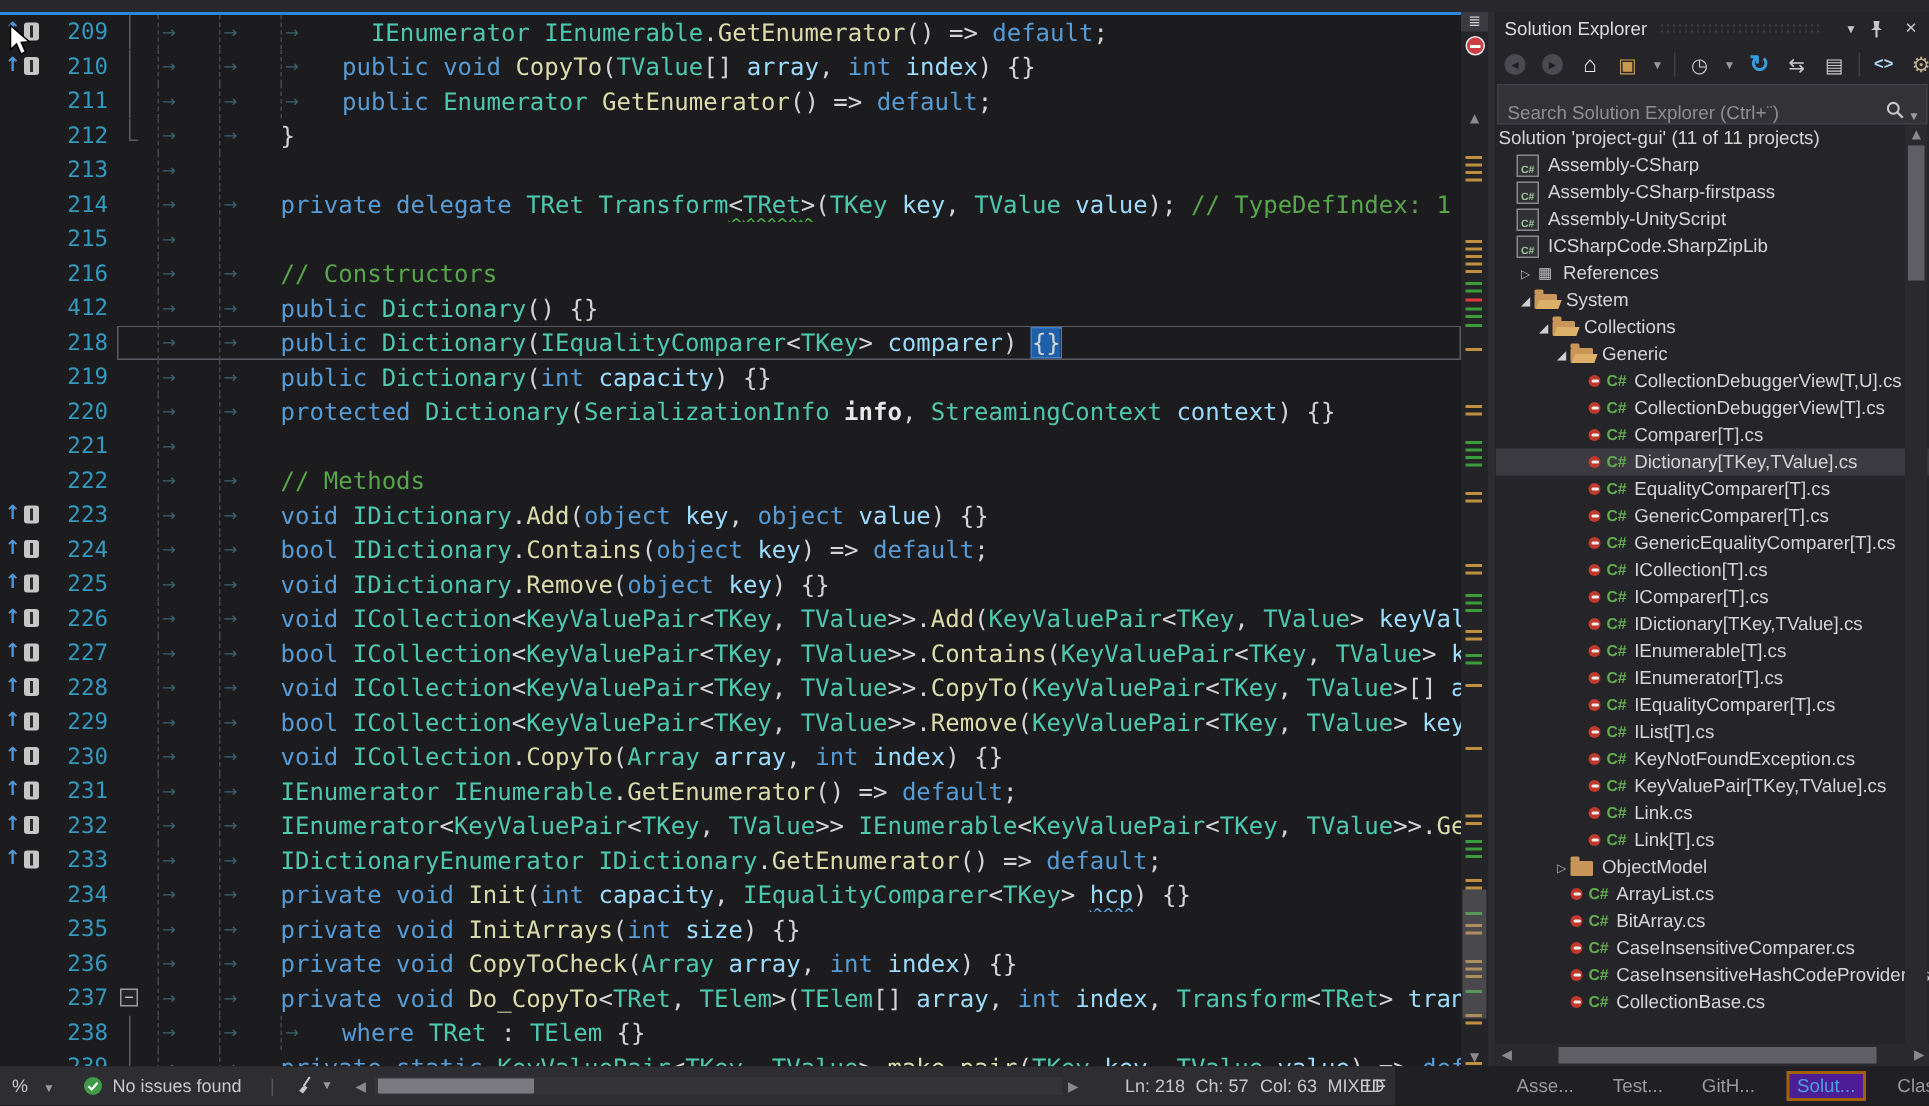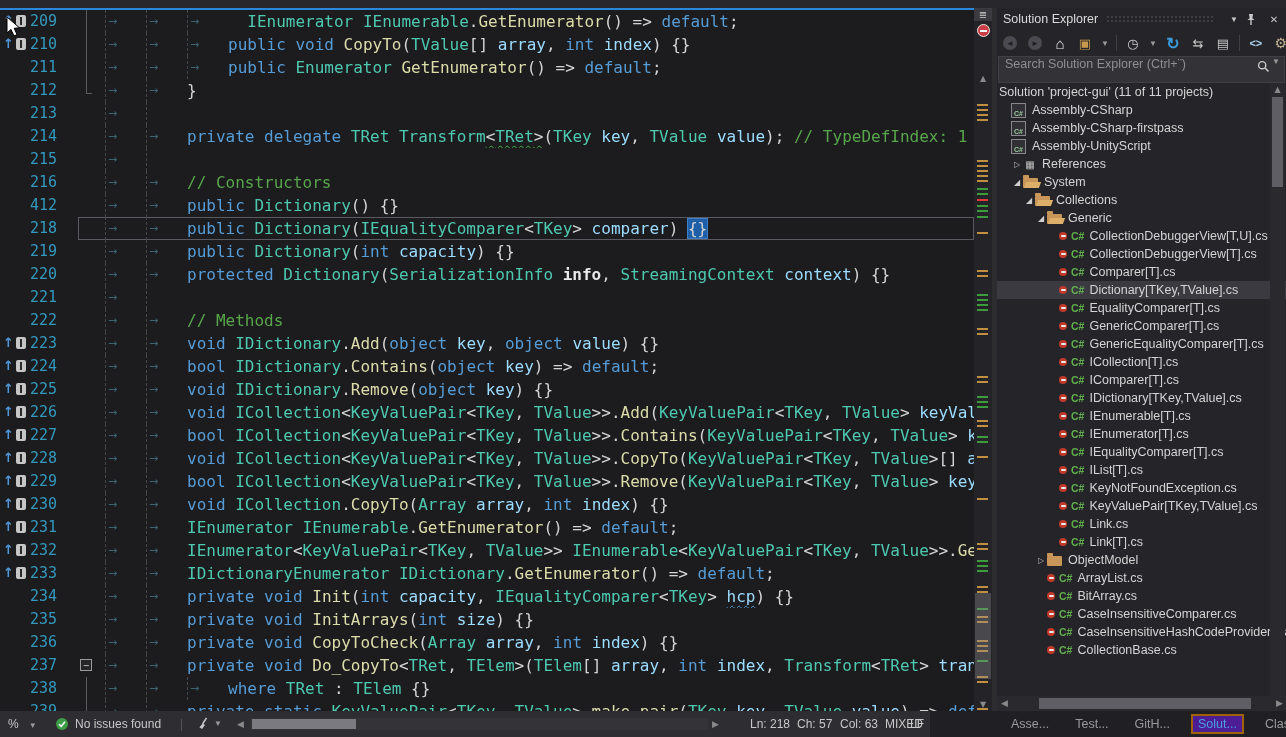--- a/index.html
+++ b/index.html
@@ -9,21 +9,21 @@
   
   #editor{position:absolute;left:0;top:8px;width:992px;bottom:26px;background:#1C1C1F;overflow:hidden}
   #accentline{position:absolute;left:0;top:0;width:100%;height:2px;background:#2B87D9}
   #lines{position:absolute;left:0;top:2px;right:18px;bottom:0;overflow:hidden}
   .row{display:flex;height:23px;flex:none}
   .gut{width:30px;flex:none;position:relative}
   .gi{position:absolute;left:3px;top:4px;display:flex;align-items:center;gap:2px}
   .gi-a{color:#5196D8;font:bold 13px "DejaVu Sans",sans-serif;line-height:13px}
   .gi-b{width:10px;height:12px;background:#C6C6C6;border-radius:2px;position:relative}
   .gi-b::before{content:"";position:absolute;left:4px;top:2px;width:2px;height:8px;background:#2A2A2A}
-  .num{width:48px;flex:none;padding-right:6px;box-sizing:border-box;
+  .num{width:48px;flex:none;text-align:right;padding-right:6px;box-sizing:border-box;
     color:#3399BE;font:15px/23px "DejaVu Sans Mono",monospace}
   .body{flex:1;display:flex;position:relative;overflow:hidden}
   .cur .body{box-shadow:inset 0 0 0 1px #5A5A62}
   .fold{width:18px;flex:none;position:relative}
   .fold.line::before{content:"";position:absolute;left:8px;top:0;bottom:0;border-left:1px solid #5A5A5C}
   .fold.end::before{content:"";position:absolute;left:8px;top:0;height:14px;border-left:1px solid #5A5A5C}
   .fold.end::after{content:"";position:absolute;left:8px;top:14px;width:6px;border-top:1px solid #5A5A5C}
   .fold.box{}
   .fold.box .fbox{position:absolute;left:2px;top:5px;width:12px;height:12px;border:1px solid #9A9A9A;
     background:#252528;color:#CCC;font:10px/11px "DejaVu Sans Mono",monospace;text-align:center;box-sizing:border-box}
@@ -65,21 +65,21 @@
   
   #sepanel{position:absolute;left:997px;top:8px;right:0;bottom:26px;background:#252529;display:flex;flex-direction:column;color:#D4D4D4}
   #setitle{height:22px;display:flex;align-items:center;padding:0 4px 0 6px;font-size:12.5px;color:#DADADA;flex:none}
   #segrip{flex:1;height:8px;margin:0 8px;background-image:radial-gradient(#3E3E45 1px,transparent 1px);background-size:4px 4px}
   .t-ic{width:16px;text-align:center;color:#C8C8C8;font-size:10px;margin-left:4px}
   #setoolbar{height:26px;display:flex;align-items:center;padding:0 4px;gap:7px;flex:none;font-size:12px}
   .tbtn{width:18px;height:18px;display:flex;align-items:center;justify-content:center;color:#C8C8C8;flex:none}
   .tsep{width:1px;height:16px;background:#3F3F46;flex:none}
   .navcirc{width:14px;height:14px;border-radius:50%;background:#4A4A50;color:#1E1E22;font-size:8px;
     display:flex;align-items:center;justify-content:center}
-  #sesearch{height:25px;display:flex;align-items:flex-start;background:#333337;border:1px solid #3F3F46;margin:0 1px;flex:none}
+  #sesearch{height:25px;display:flex;align-items:flex-end;background:#333337;border:1px solid #3F3F46;margin:0 1px;flex:none}
   #sesearch input{flex:1;background:transparent;border:0;outline:0;color:#BBB;font:12.5px "Liberation Sans",sans-serif;padding:0 6px}
   #sesearch input::placeholder{color:#8E8E93}
   #setree{flex:1;position:relative;overflow:hidden;font-size:12.5px}
   .trow{height:18px;display:flex;align-items:center;white-space:nowrap;overflow:hidden}
   .trow.sel{background:#3A3A40}
   .trow.bold{font-weight:bold}
   .arr{width:12px;flex:none;text-align:center;font-size:8px;color:#CFCFCF}
   .arr.c{color:#B8B8B8}
   .i-proj{width:13px;height:13px;border:1px solid #87878C;background:#303035;flex:none;margin-right:6px;
     color:#9CC99C;font:bold 7px "Liberation Sans",sans-serif;display:flex;align-items:flex-end;justify-content:center}
@@ -553,20 +553,25 @@
           <div class="trow" style="padding-left: 2px;">
             <span class="arr"></span>
             <span class="i-proj">C#</span>
             <span>Assembly-CSharp-firstpass</span>
           </div>
           <div class="trow" style="padding-left: 2px;">
             <span class="arr"></span>
             <span class="i-proj">C#</span>
             <span>Assembly-UnityScript</span>
           </div>
+          <div class="trow" style="padding-left: 2px;">
+            <span class="arr"></span>
+            <span class="i-proj">C#</span>
+            <span>ICSharpCode.SharpZipLib</span>
+          </div>
           <div class="trow" style="padding-left: 14px;">
             <span class="arr c">▷</span>
             <span class="i-refs">▦</span>
             <span>References</span>
           </div>
           <div class="trow" style="padding-left: 14px;">
             <span class="arr">◢</span>
             <span class="i-folder open"></span>
             <span>System</span>
           </div>

